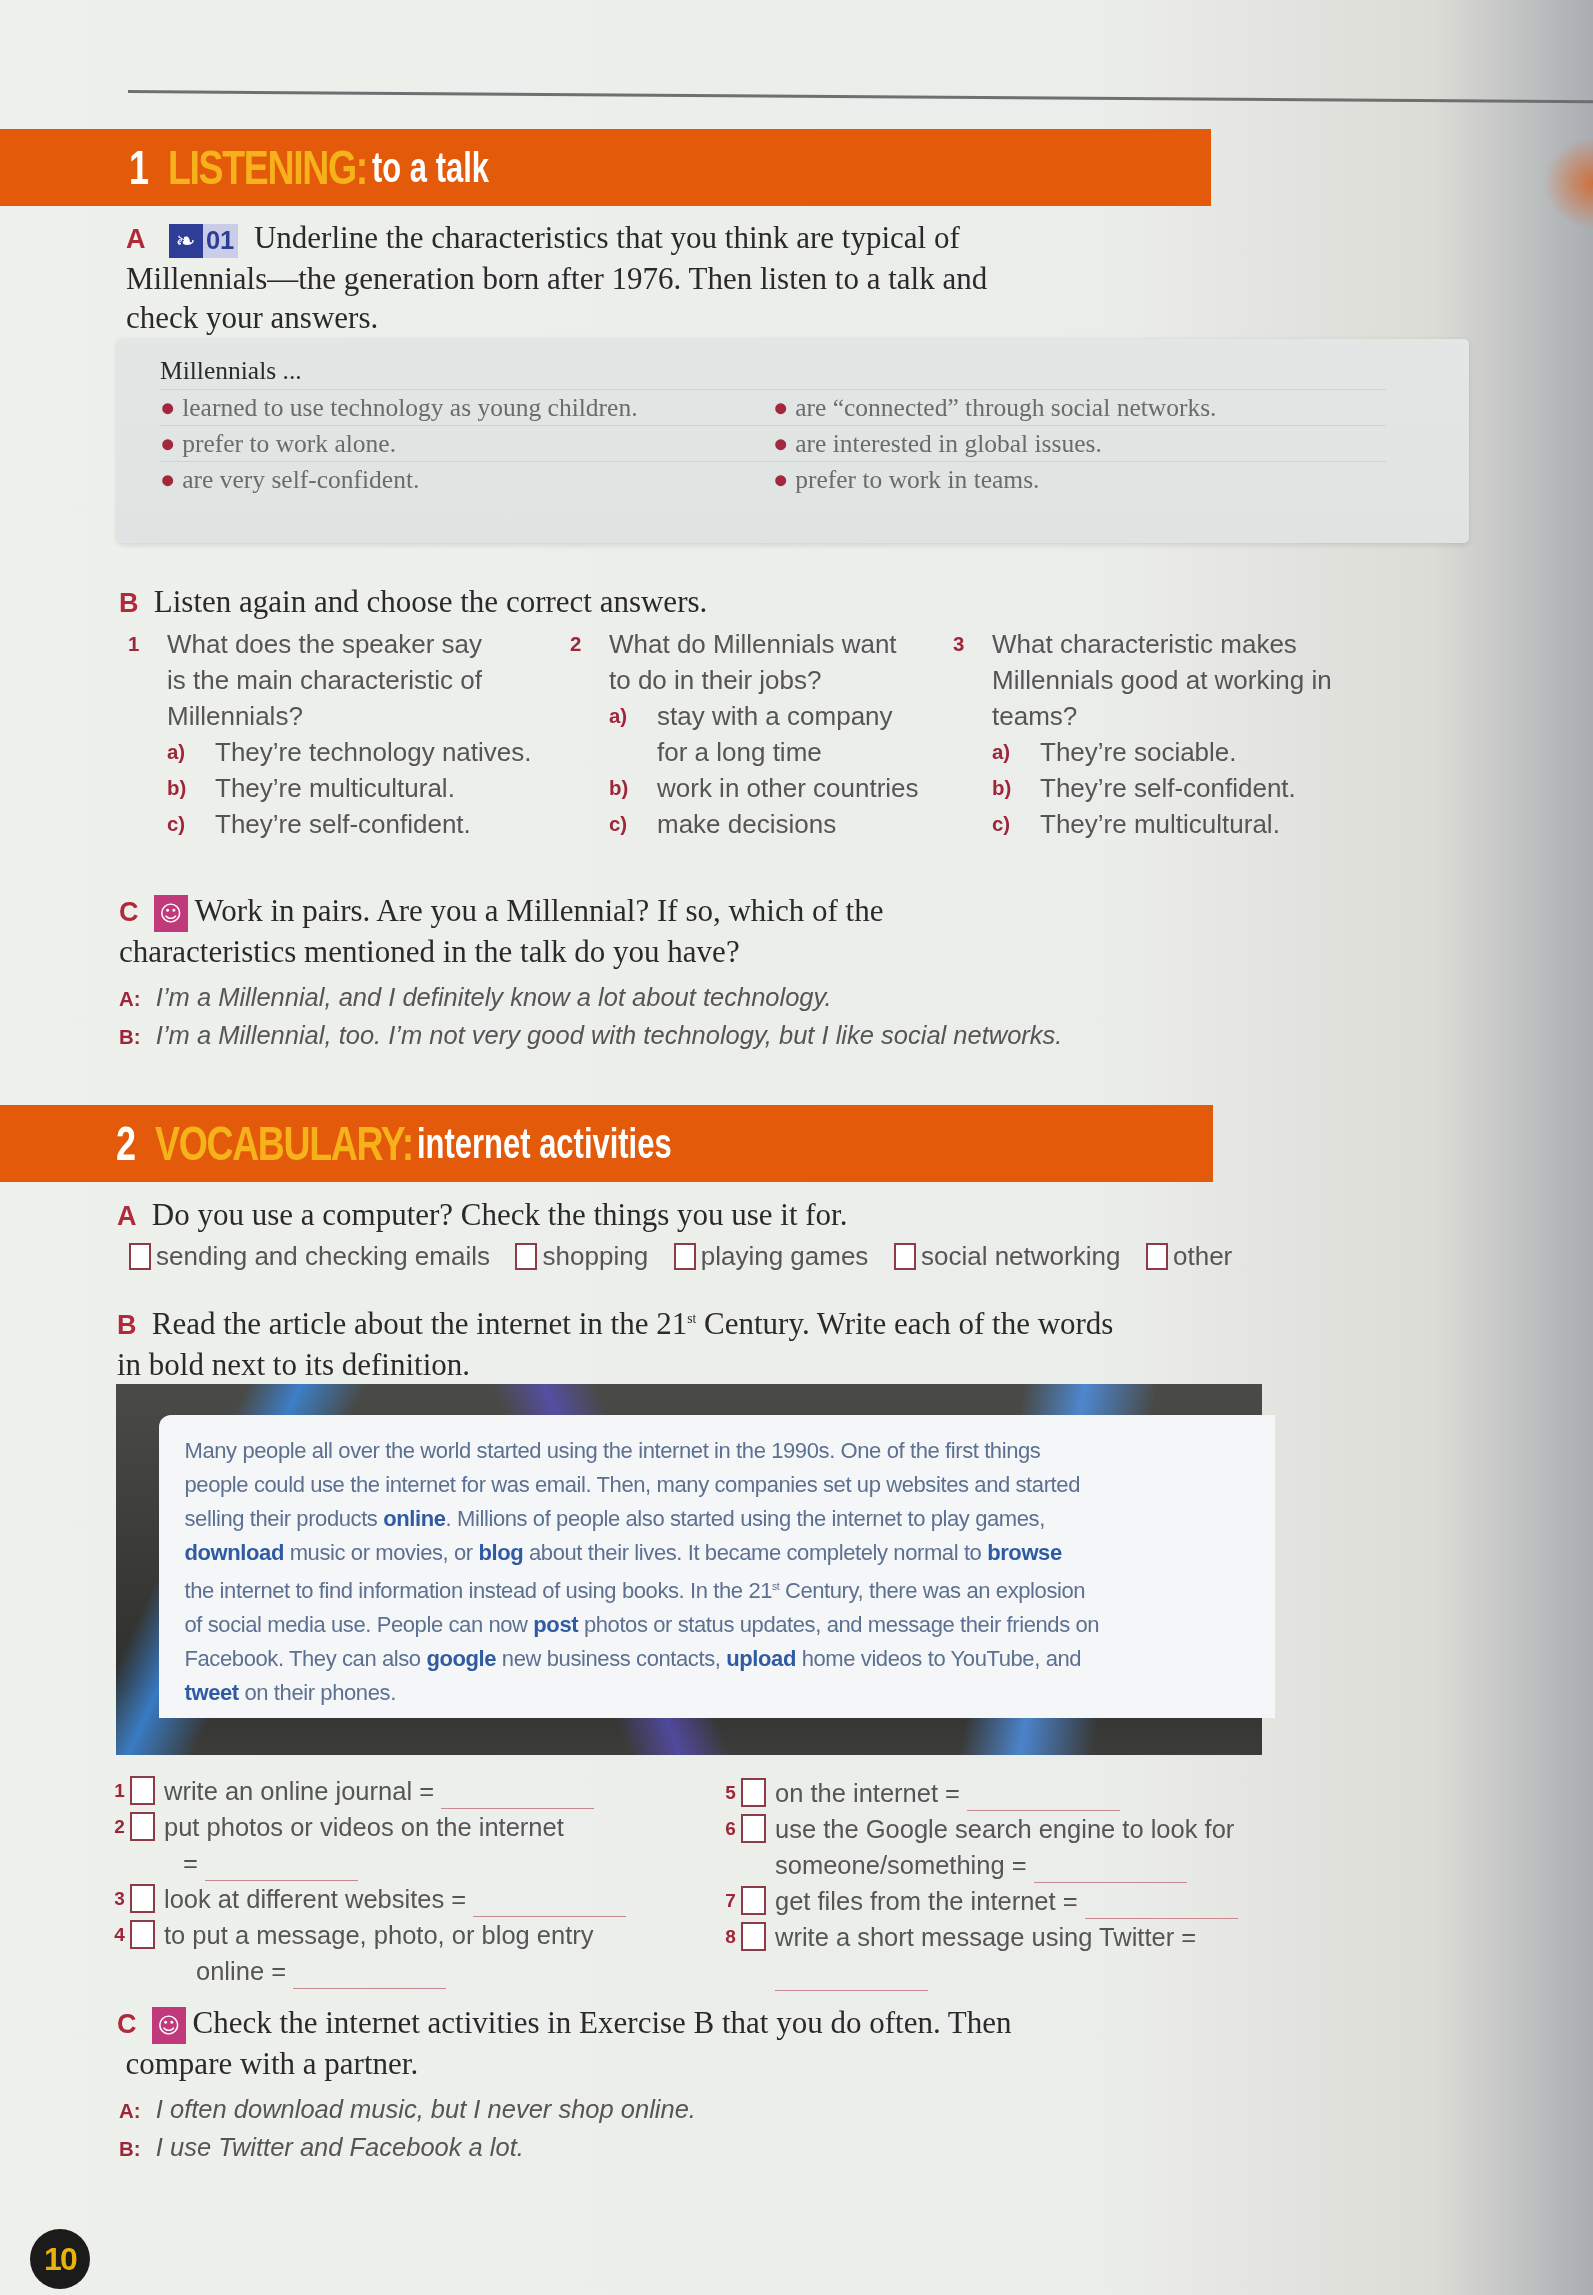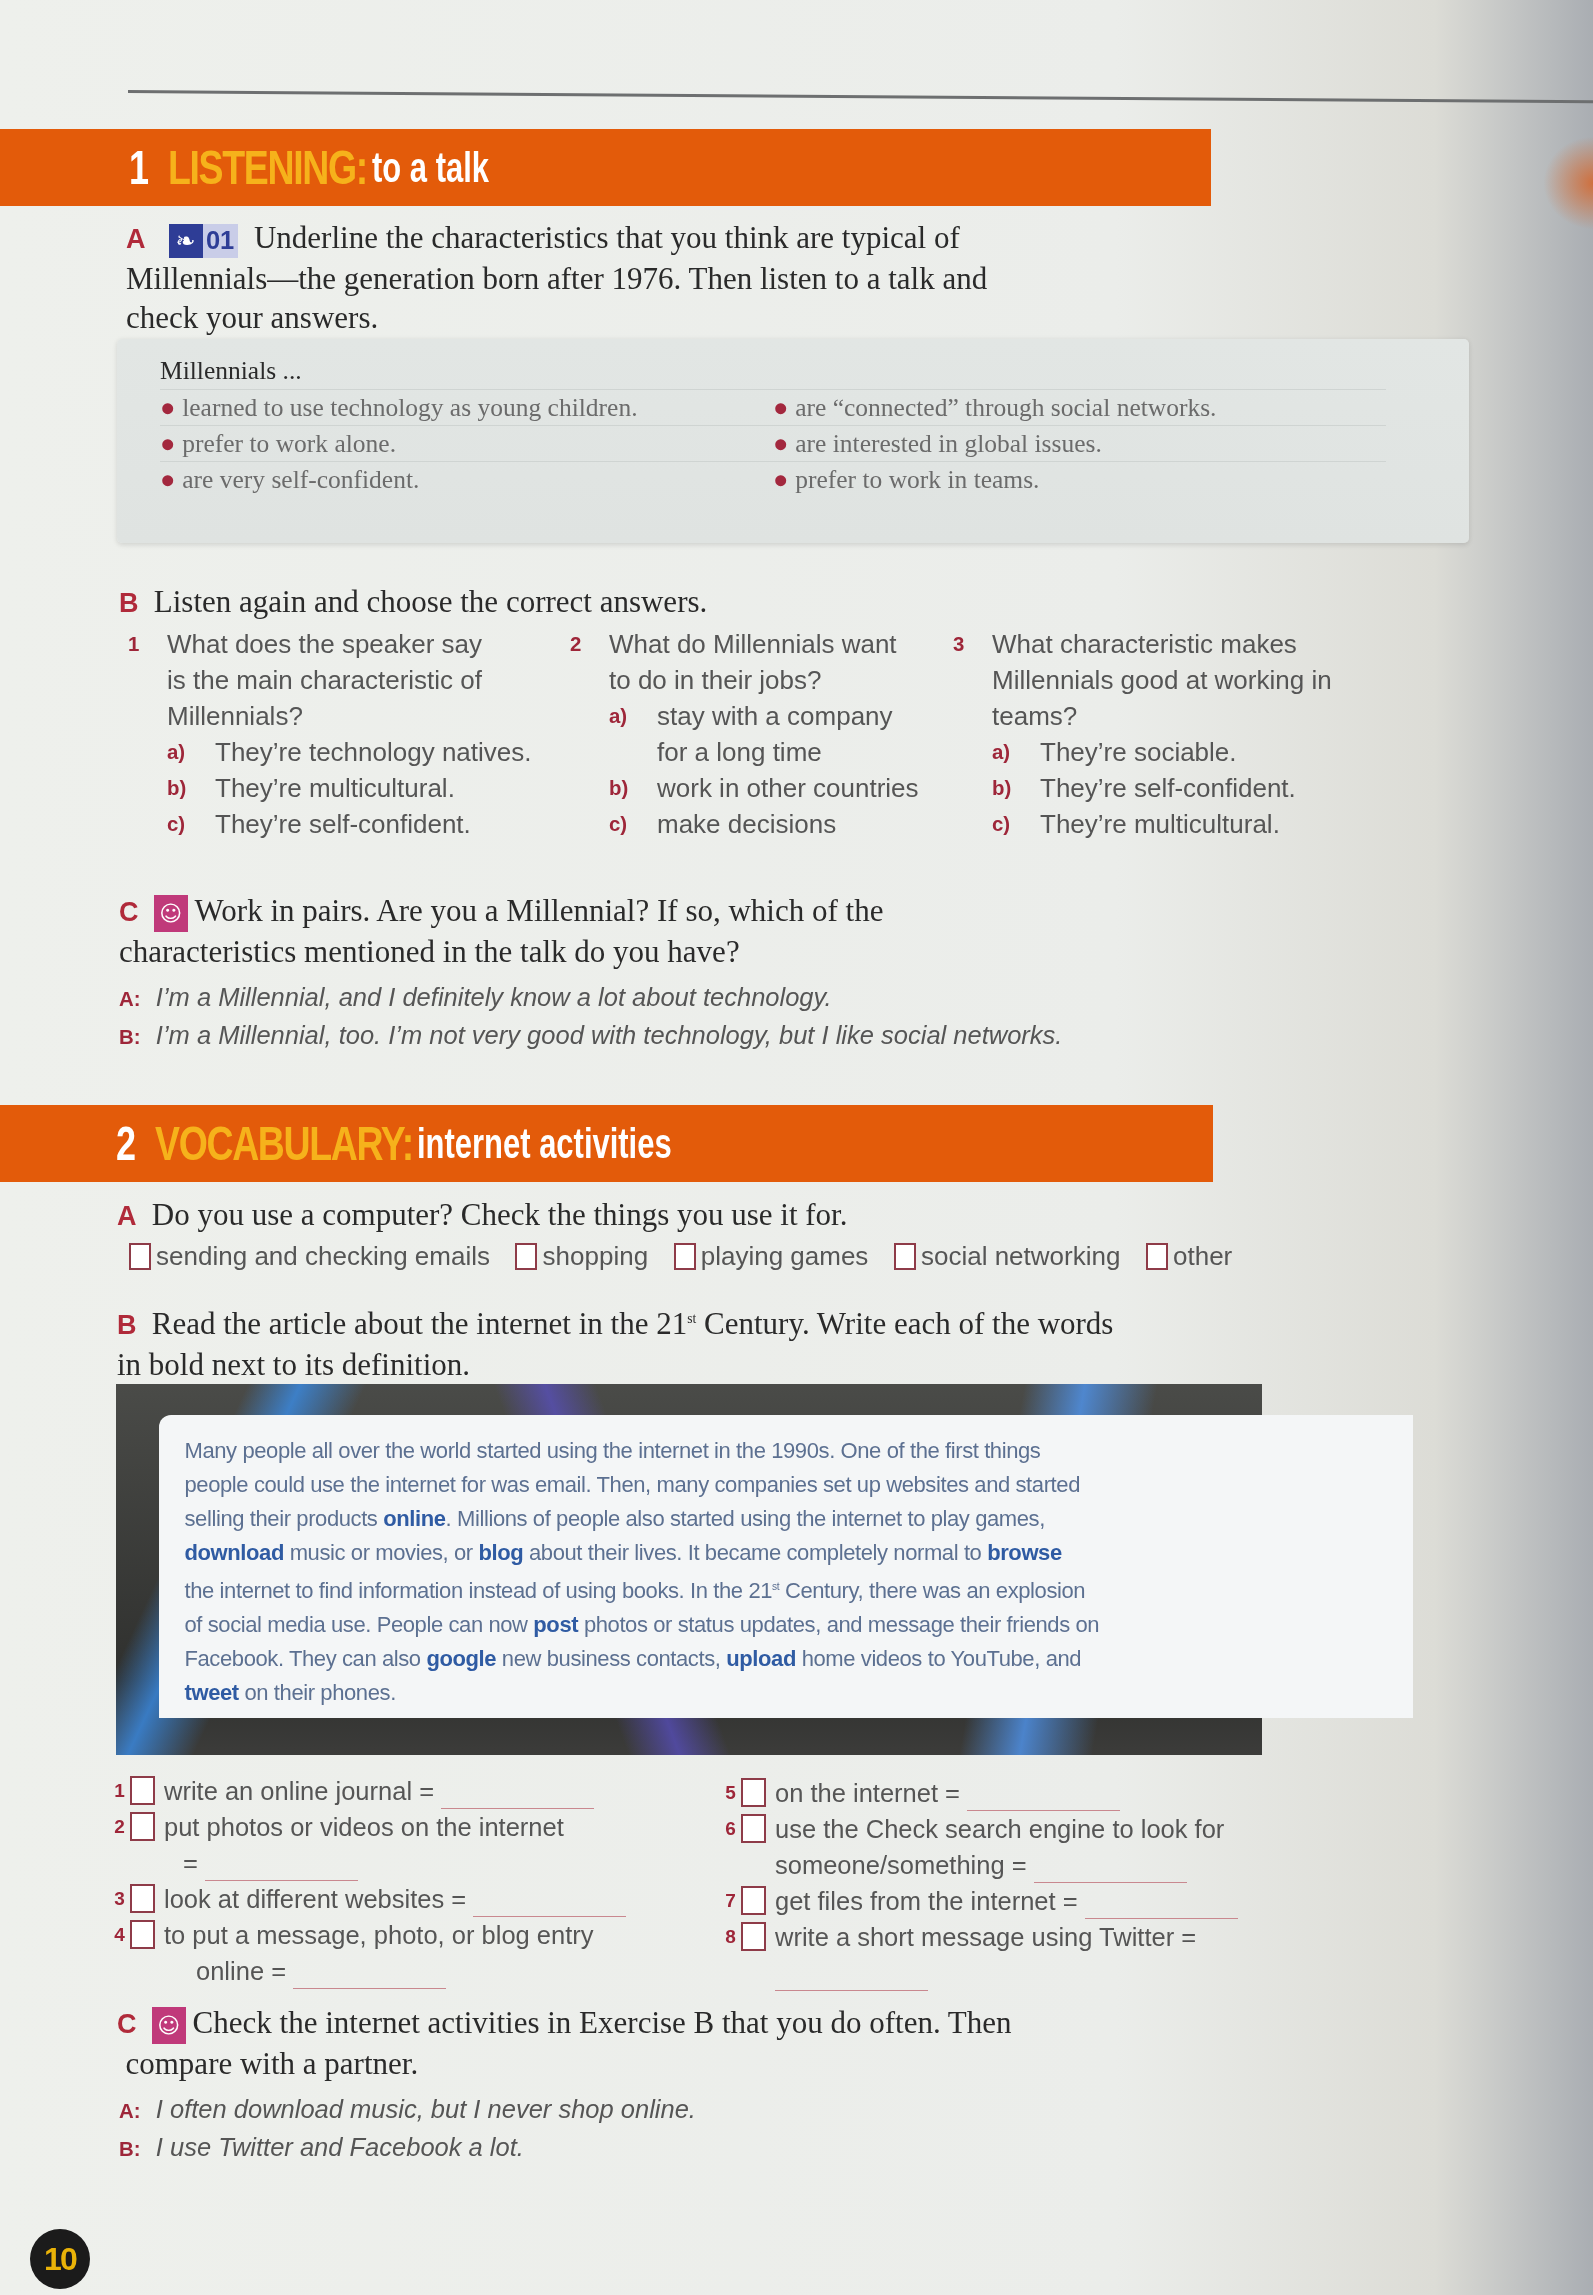--- a/index.html
+++ b/index.html
@@ -64,21 +64,21 @@
   .box { width: 22px; height: 27px; border: 2.6px solid #8e3b48; margin-right: 5.1px; display: inline-block; background: #fff; }
   .article-frame {
     position: absolute; left: 116px; top: 1384px; width: 1146px; height: 371px;
     background:
       linear-gradient(115deg, transparent 10%, rgba(58,140,230,0.8) 14%, transparent 19%),
       linear-gradient(70deg, transparent 40%, rgba(90,80,200,0.7) 44%, transparent 48%),
       linear-gradient(100deg, transparent 75%, rgba(80,150,240,0.8) 80%, transparent 86%),
       linear-gradient(180deg, #4a4b48, #2f302e 80%, #3c3c3a);
   }
   .article-inner {
-    position: absolute; left: 43px; top: 31px; width: 1254px; height: 303px;
+    position: absolute; left: 43px; top: 31px; width: 1116px; height: 303px;
     background: #f4f6f7; border-radius: 12px 0 0 0;
     padding: 19px 25.5px;
     font-family: "Liberation Sans", "DejaVu Sans", sans-serif; font-size: 22px; line-height: 34px; color: #5c7091;
     letter-spacing: -0.4px;
   }
   .article-inner b { color: #2f5ba3; }
   .def-col { position: absolute; font-family: "Liberation Sans", sans-serif; font-size: 25.5px; line-height: 36px; color: #555; }
   .def-item { position: relative; padding-left: 43px; }
   .def-item .n { position: absolute; left: -6.8px; color: #9e2639; font-weight: bold; font-size: 19px; }
   .def-item .box { position: absolute; left: 8.5px; top: 3.4px; width: 25.5px; height: 29px; }
@@ -222,21 +222,21 @@
 
 <div class="def-col" style="left:121px; top:1773px; width:596px;">
   <div class="def-item"><span class="n">1</span><span class="box"></span><span>write an online journal =</span> <span class="blank"></span></div>
   <div class="def-item"><span class="n">2</span><span class="box"></span><span>put photos or videos on the internet</span><br><span style="padding-left:19px;">=</span> <span class="blank"></span></div>
   <div class="def-item"><span class="n">3</span><span class="box"></span><span>look at different websites =</span> <span class="blank"></span></div>
   <div class="def-item"><span class="n">4</span><span class="box"></span><span>to put a message, photo, or blog entry</span><br><span style="padding-left:32px;">online =</span> <span class="blank"></span></div>
 </div>
 
 <div class="def-col" style="left:732px; top:1775px; width:613px;">
   <div class="def-item"><span class="n">5</span><span class="box"></span><span>on the internet =</span> <span class="blank"></span></div>
-  <div class="def-item"><span class="n">6</span><span class="box"></span><span>use the Check search engine to look for</span><br><span>someone/something =</span> <span class="blank"></span></div>
+  <div class="def-item"><span class="n">6</span><span class="box"></span><span>use the Google search engine to look for</span><br><span>someone/something =</span> <span class="blank"></span></div>
   <div class="def-item"><span class="n">7</span><span class="box"></span><span>get files from the internet =</span> <span class="blank"></span></div>
   <div class="def-item"><span class="n">8</span><span class="box"></span><span>write a short message using Twitter =</span><br><span class="blank"></span></div>
 </div>
 
 <div class="instr" style="left:117px; top:2003px; width:1192px;">
   <div><span class="letter">C</span><span class="pair-icon">☺</span><span>Check the internet activities in Exercise B that you do often. Then</span></div>
   <div style="padding-left:8.5px;">compare with a partner.</div>
 </div>
 
 <div class="dialog" style="left:119px; top:2091px;">

